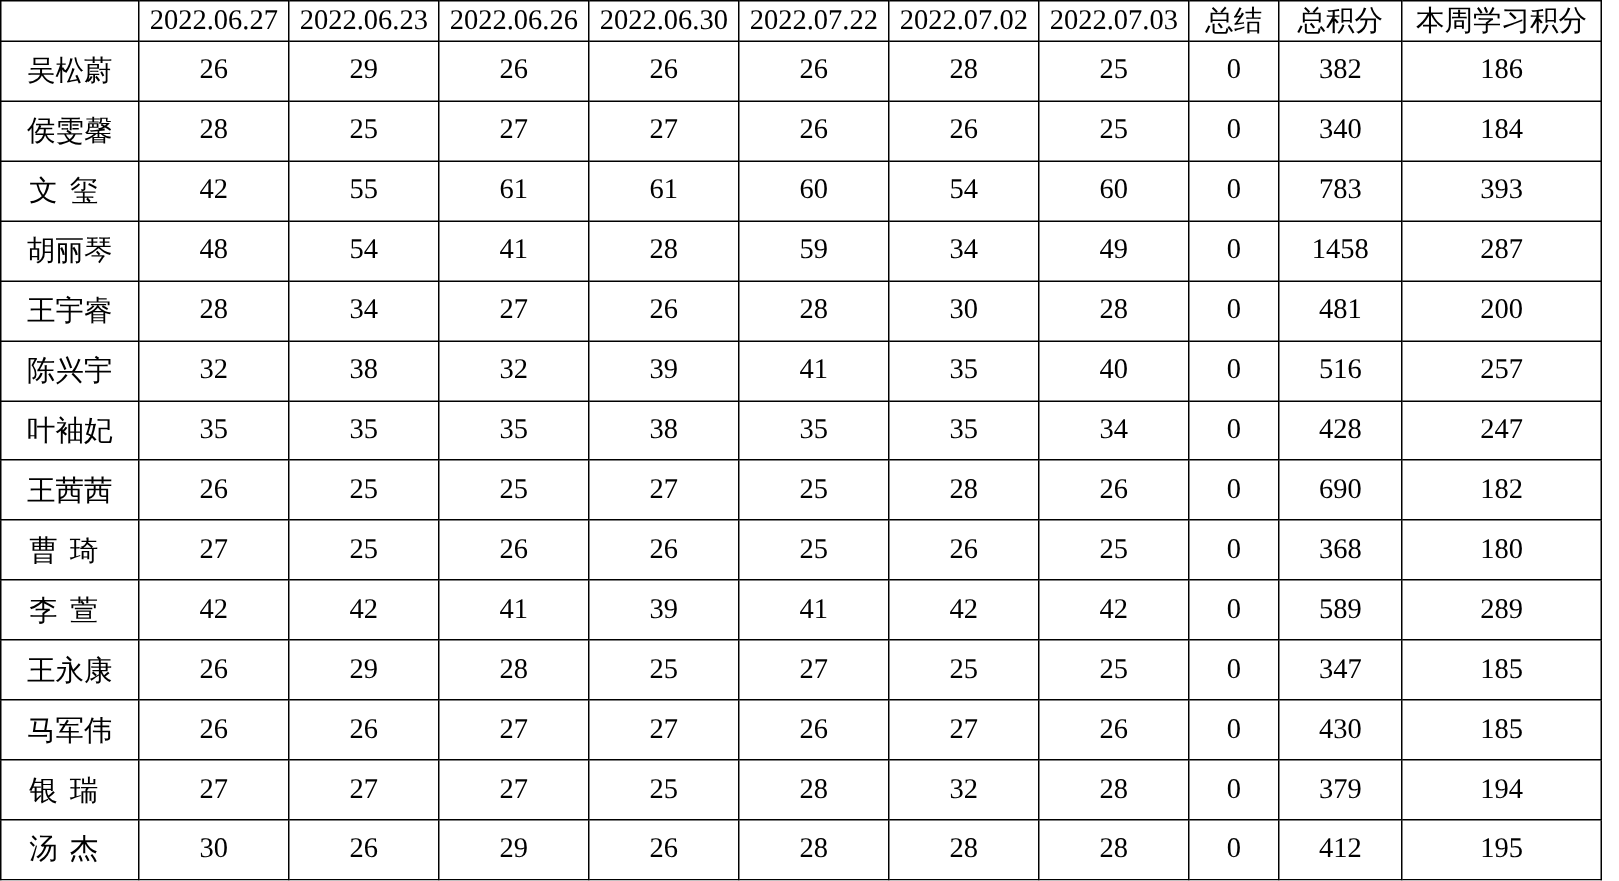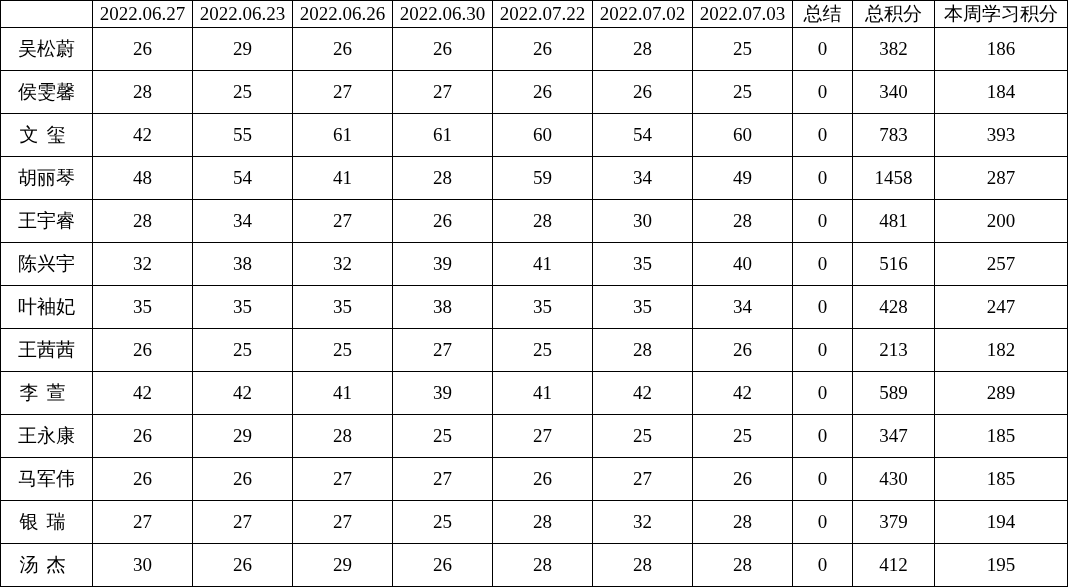--- a/index.html
+++ b/index.html
@@ -192,22 +192,35 @@
       <tr>
         <td class="name-cell">王茜茜</td>
         <td class="num-cell">26</td>
         <td class="num-cell">25</td>
         <td class="num-cell">25</td>
         <td class="num-cell">27</td>
         <td class="num-cell">25</td>
         <td class="num-cell">28</td>
         <td class="num-cell">26</td>
         <td class="red-bold">0</td>
-        <td class="red-bold">213</td>
+        <td class="red-bold">690</td>
         <td class="red-bold">182</td>
+      </tr>
+      <tr>
+        <td class="name-cell name-spaced">曹琦</td>
+        <td class="num-cell">27</td>
+        <td class="num-cell">25</td>
+        <td class="num-cell">26</td>
+        <td class="num-cell">26</td>
+        <td class="num-cell">25</td>
+        <td class="num-cell">26</td>
+        <td class="num-cell">25</td>
+        <td class="red-bold">0</td>
+        <td class="red-bold">368</td>
+        <td class="red-bold">180</td>
       </tr>
       <tr>
         <td class="name-cell name-spaced">李萱</td>
         <td class="num-cell">42</td>
         <td class="num-cell">42</td>
         <td class="num-cell">41</td>
         <td class="num-cell">39</td>
         <td class="num-cell">41</td>
         <td class="num-cell">42</td>
         <td class="num-cell">42</td>

